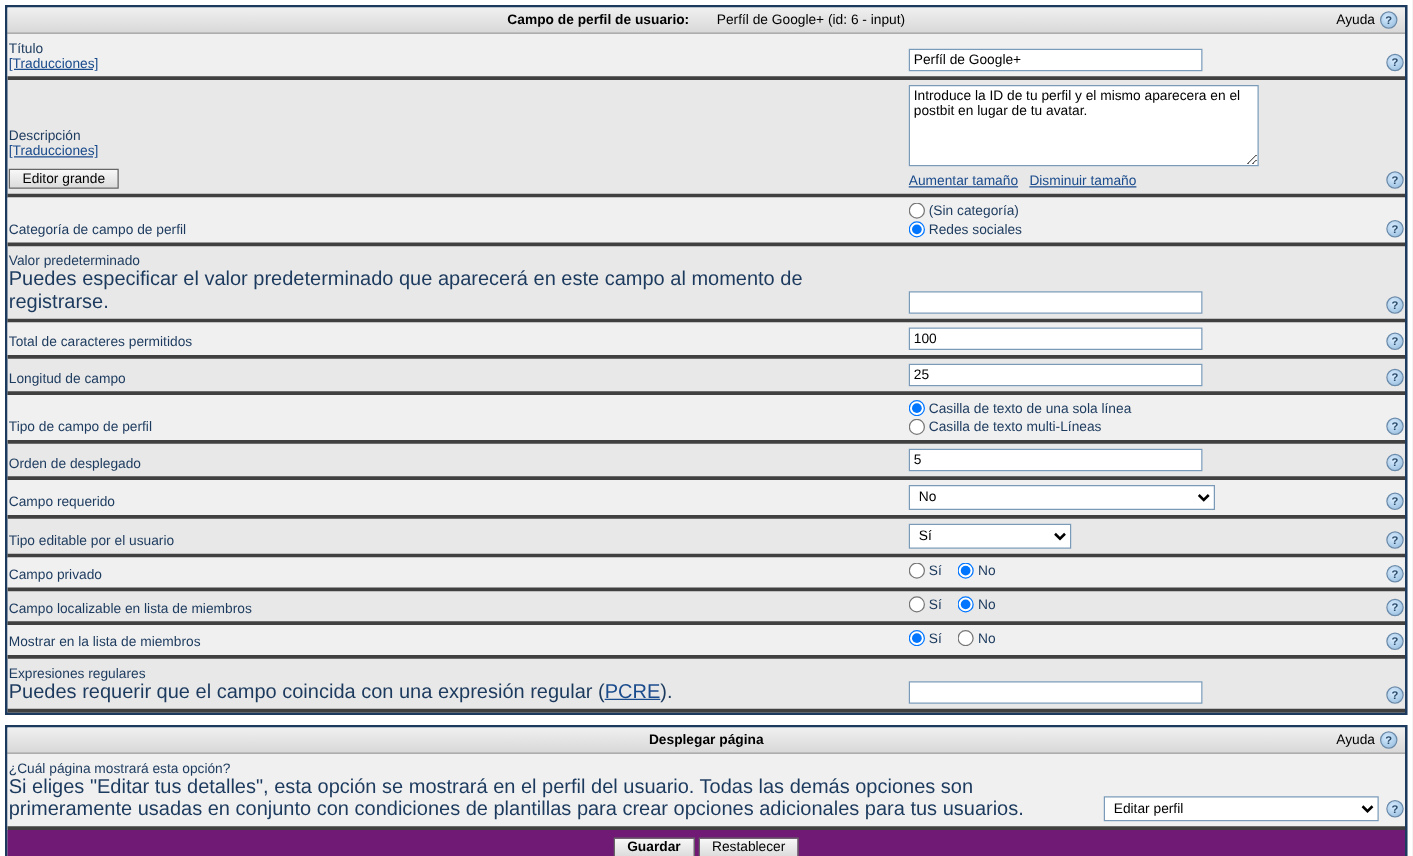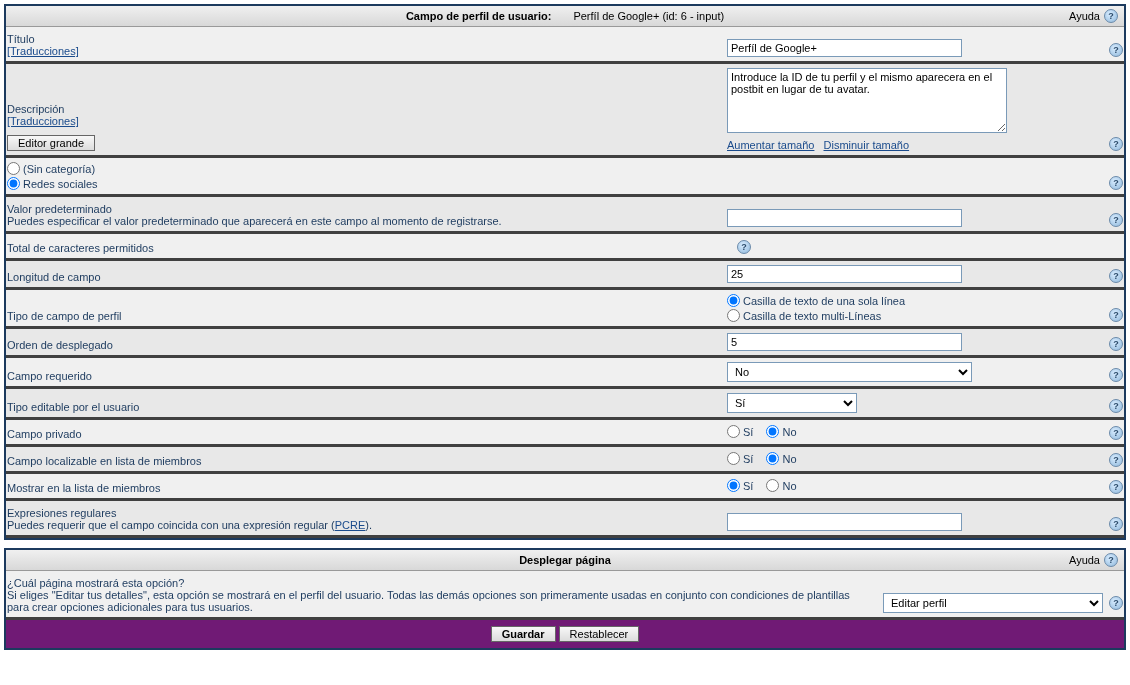--- a/index.html
+++ b/index.html
@@ -68,21 +68,21 @@
   display: flex;
   align-items: flex-start;
   gap: 6px;
 }
 .row .helpcol {
   flex: 0 0 24px;
   text-align: right;
   padding-top: 2px;
 }
 .field-title { color: #1c3a5e; }
-.field-hint { color: #1c3a5e; font-size: 11px; }
+.field-hint { color: #1c3a5e; font-size: 16px; }
 .link { color: #1a4b8c; text-decoration: underline; cursor: pointer; }
 input[type=text], textarea, select {
   font-family: Verdana, Arial, sans-serif;
   font-size: 11px;
   border: 1px solid #7a9ab8;
   background: #fff;
   padding: 2px 3px;
 }
 input.txt-wide { width: 235px; }
 textarea.desc {
@@ -160,20 +160,23 @@
           <div class="links-row">
             <span class="link">Aumentar tamaño</span>
             <span class="link">Disminuir tamaño</span>
           </div>
         </div>
       </div>
       <div class="helpcol"><span class="help-icon">?</span></div>
     </div>
 
     <div class="row alt">
+      <div class="label-col">
+        <div class="field-title">Categoría de campo de perfil</div>
+      </div>
       <div class="ctrl-col">
         <div class="radio-group stack">
           <label>
               <input type="radio" name="cat" style=""> 
               <span>(Sin categoría)</span>
             </label>
           <label>
               <input type="radio" name="cat" checked="" style=""> 
               <span>Redes sociales</span>
             </label>
@@ -189,20 +192,23 @@
       </div>
       <div class="ctrl-col">
         <input type="text" class="txt-wide" value="" style="">
       </div>
       <div class="helpcol"><span class="help-icon">?</span></div>
     </div>
 
     <div class="row alt">
       <div class="label-col">
         <div class="field-title">Total de caracteres permitidos</div>
+      </div>
+      <div class="ctrl-col">
+        <input type="text" class="txt-wide" value="100" style="">
       </div>
       <div class="helpcol"><span class="help-icon">?</span></div>
     </div>
 
     <div class="row">
       <div class="label-col">
         <div class="field-title">Longitud de campo</div>
       </div>
       <div class="ctrl-col">
         <input type="text" class="txt-wide" value="25" style="">

